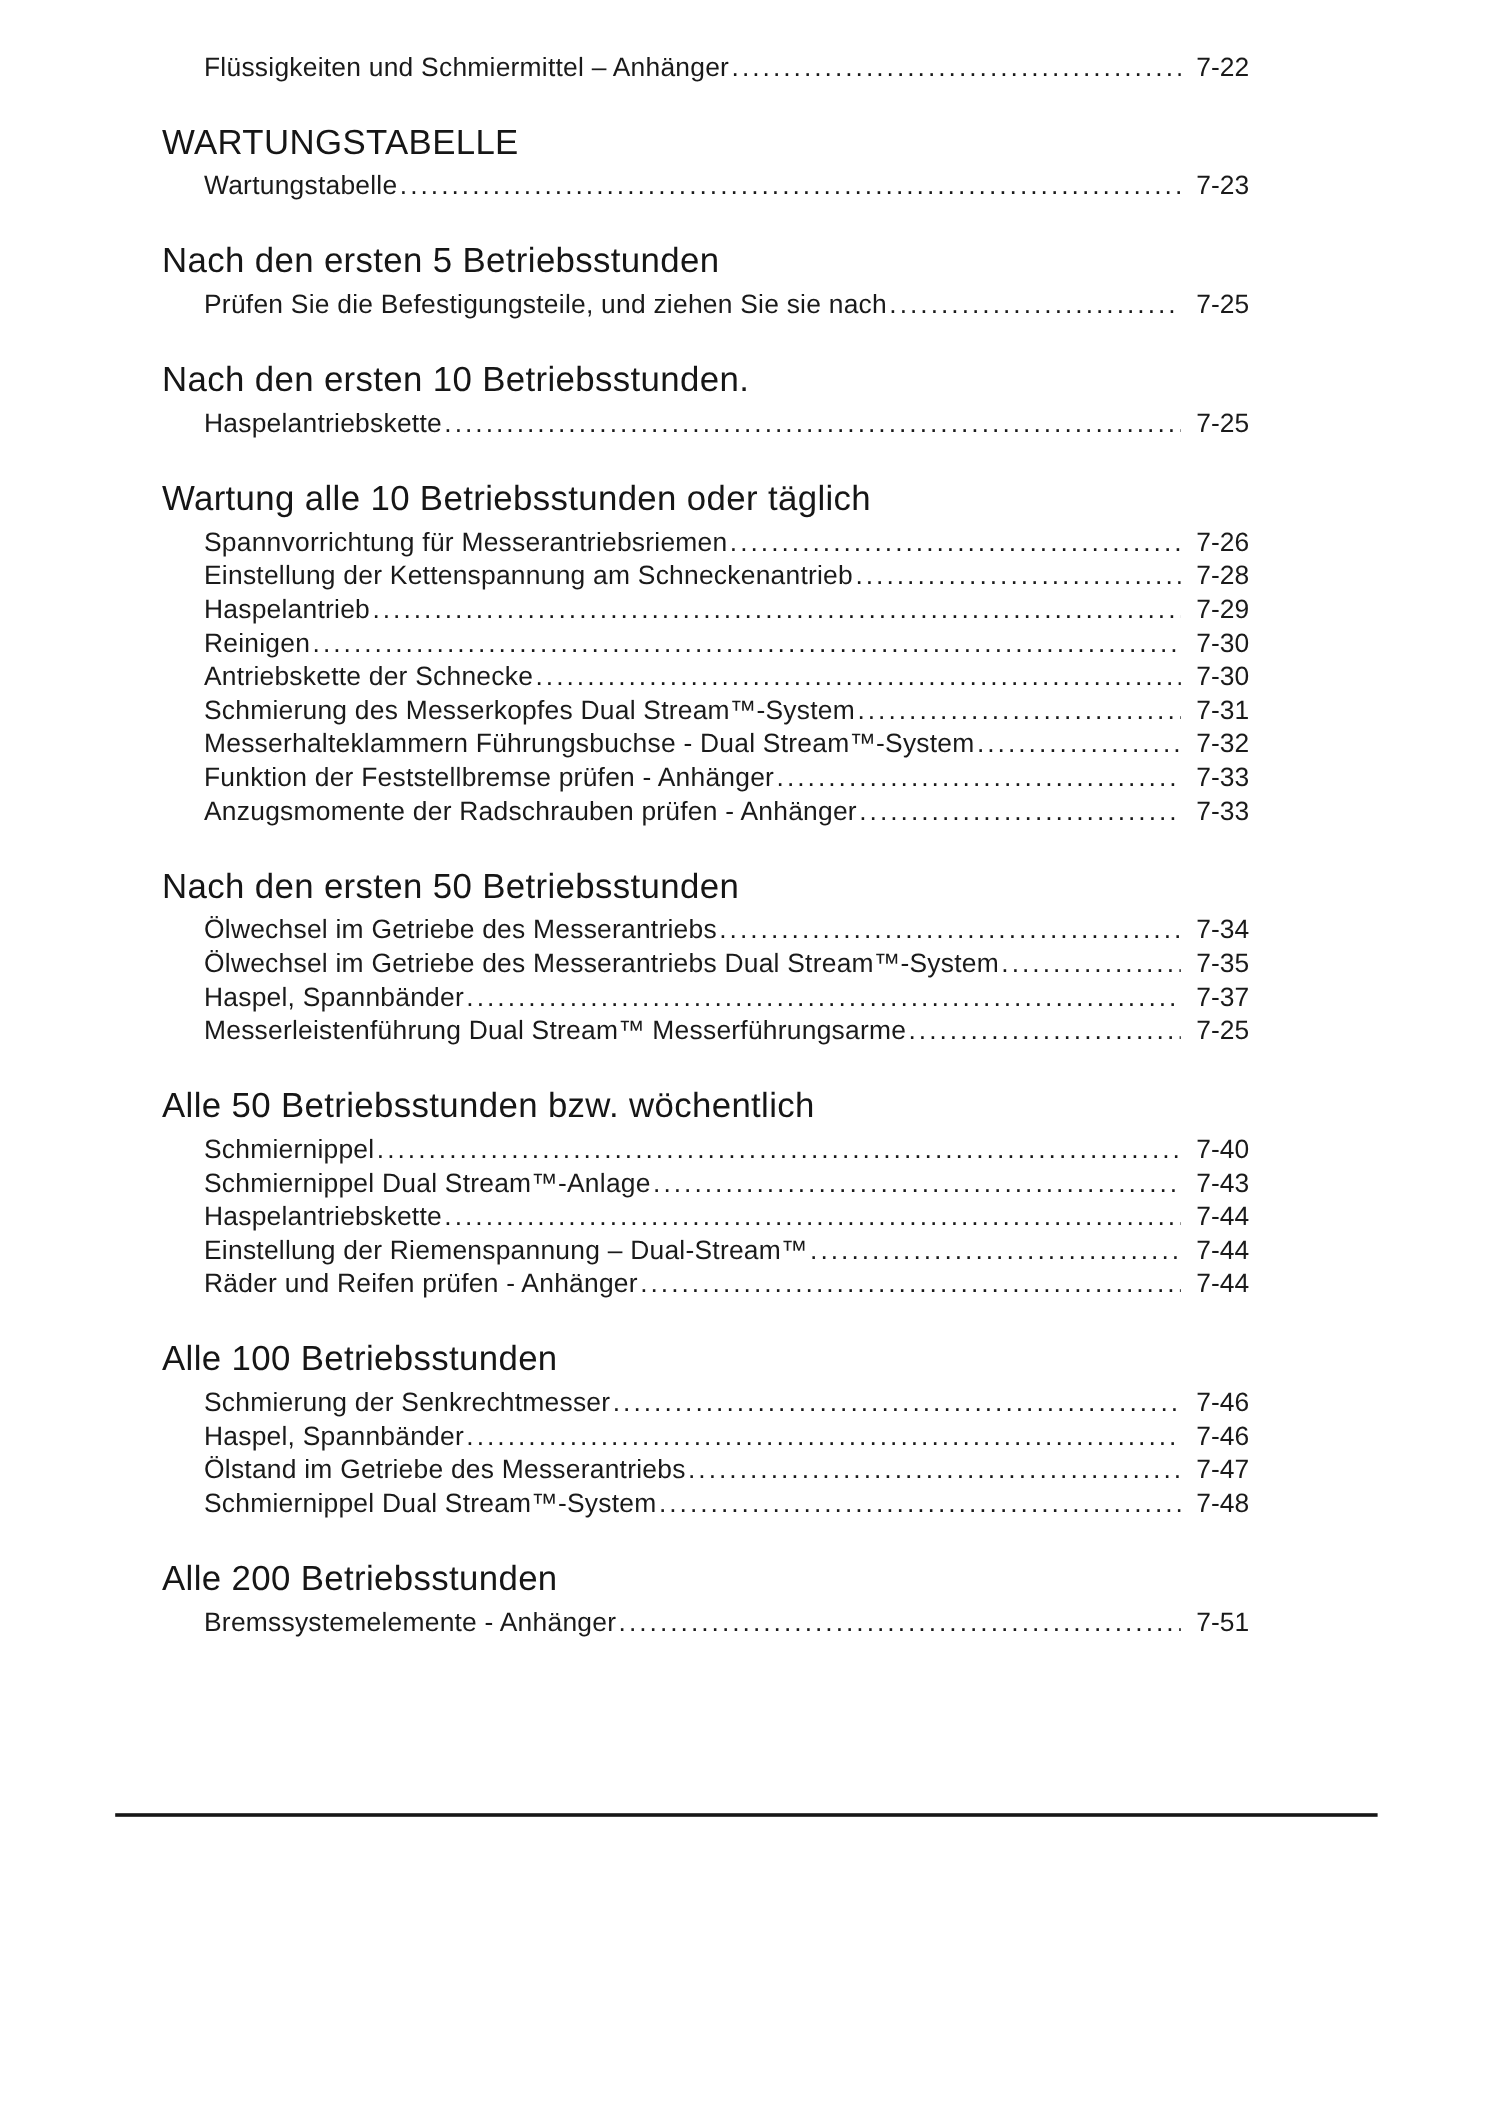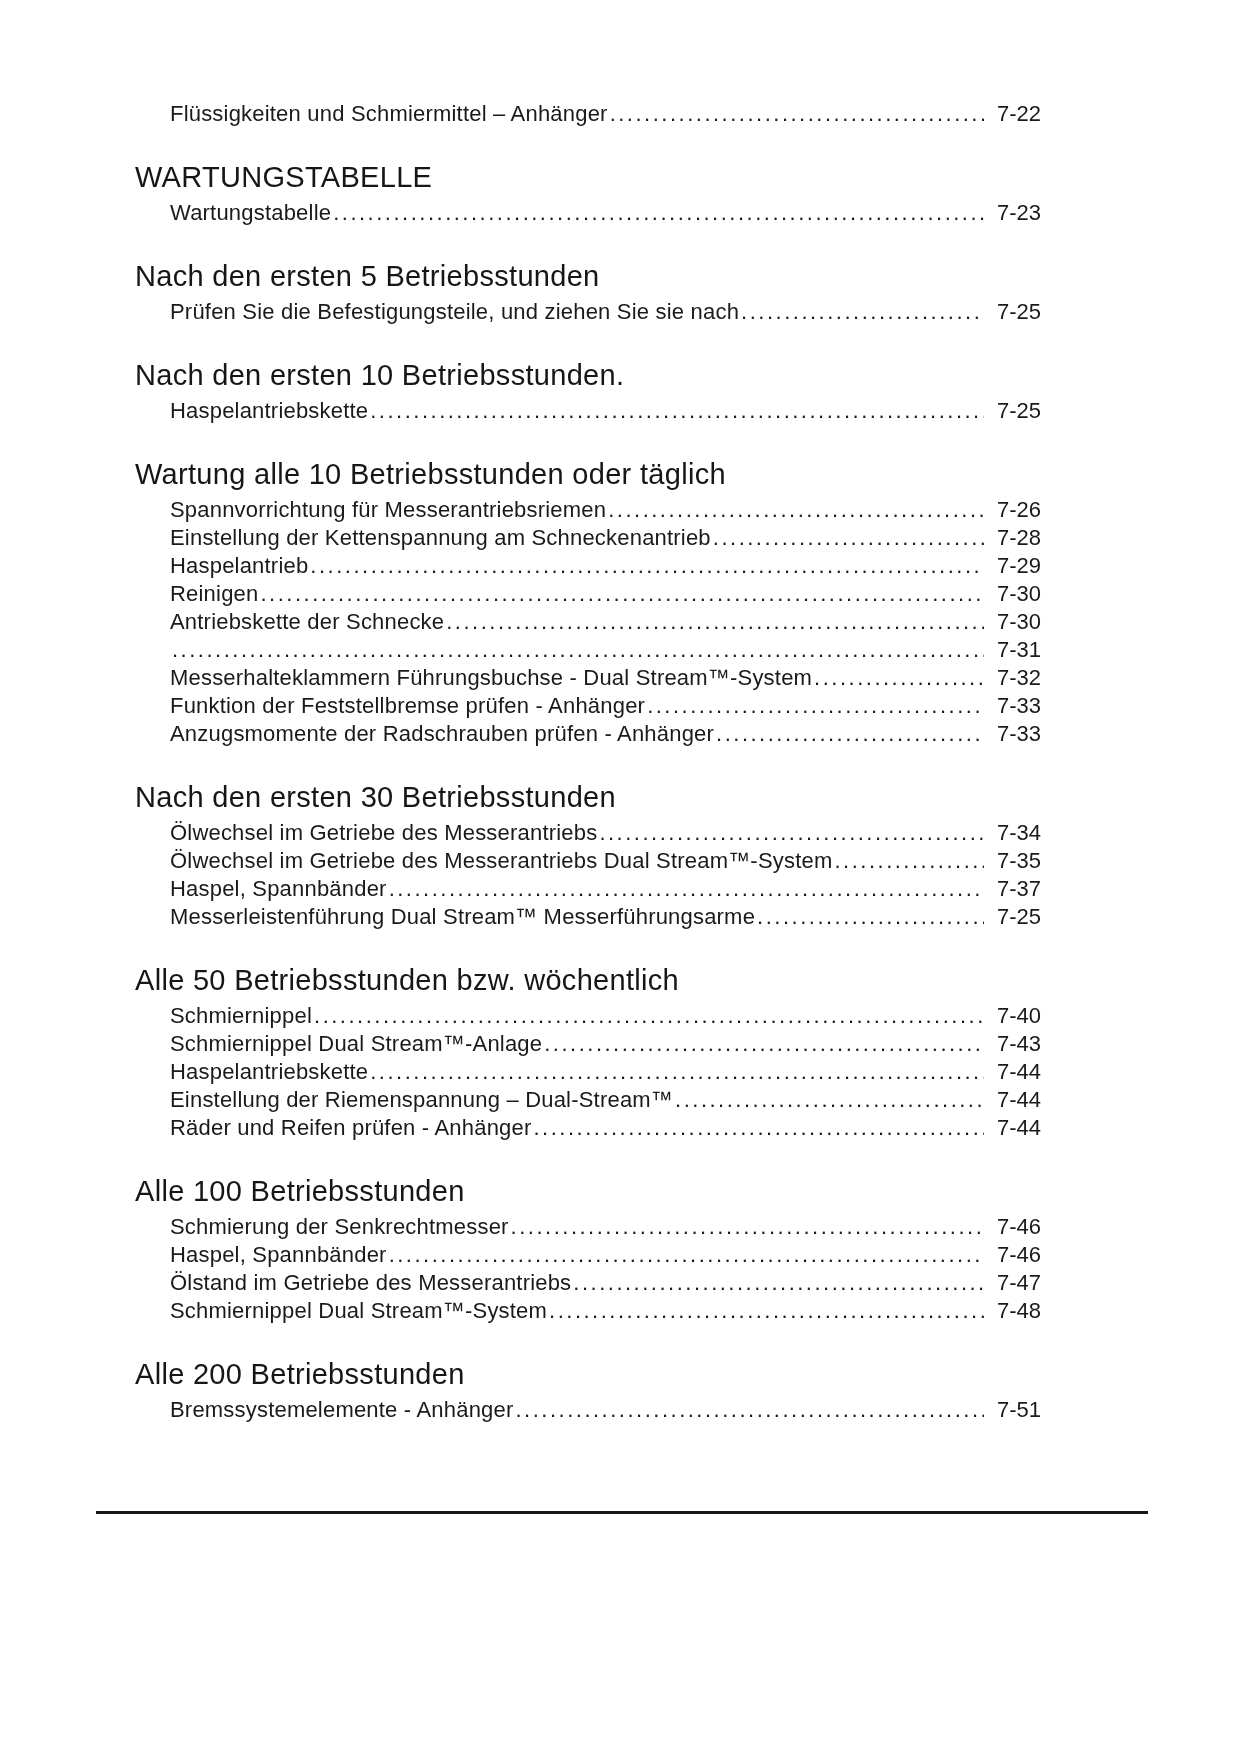--- a/index.html
+++ b/index.html
@@ -9,21 +9,21 @@
   }
   .page {
     position: relative;
     width: 1241px;
     height: 1754px;
     margin: 0 auto;
     background: #ffffff;
     font-family: "Liberation Sans", sans-serif;
     color: #1a1a1a;
     box-sizing: border-box;
-    padding: 100px 0 0 135px;
+    padding: 42px 0 0 135px;
     overflow: hidden;
   }
   .toc {
     width: 906px;
   }
   .toc-section {
     margin-top: 32px;
   }
   .toc-section:first-child {
     margin-top: 0;
@@ -156,20 +156,21 @@
     <span class="entry-page">7-30</span>
   </div>
 
   <div class="toc-entry">
     <span class="entry-label">Antriebskette der Schnecke</span>
     <span class="leader-dots"></span>
     <span class="entry-page">7-30</span>
   </div>
 
   <div class="toc-entry">
+    <span class="entry-label">Schmierung des Messerkopfes Dual Stream™-System</span>
     <span class="leader-dots"></span>
     <span class="entry-page">7-31</span>
   </div>
 
   <div class="toc-entry">
     <span class="entry-label">Messerhalteklammern Führungsbuchse - Dual Stream™-System</span>
     <span class="leader-dots"></span>
     <span class="entry-page">7-32</span>
   </div>
 
@@ -181,21 +182,21 @@
 
   <div class="toc-entry">
     <span class="entry-label">Anzugsmomente der Radschrauben prüfen - Anhänger</span>
     <span class="leader-dots"></span>
     <span class="entry-page">7-33</span>
   </div>
 </div>
   </section>
 
   <section class="toc-section">
-    <h2 class="section-heading">Nach den ersten 30 Betriebsstunden</h2>
+    <h2 class="section-heading">Nach den ersten 50 Betriebsstunden</h2>
     <div class="section-entries">
   <div class="toc-entry">
     <span class="entry-label">Ölwechsel im Getriebe des Messerantriebs</span>
     <span class="leader-dots"></span>
     <span class="entry-page">7-34</span>
   </div>
 
   <div class="toc-entry">
     <span class="entry-label">Ölwechsel im Getriebe des Messerantriebs Dual Stream™-System</span>
     <span class="leader-dots"></span>

